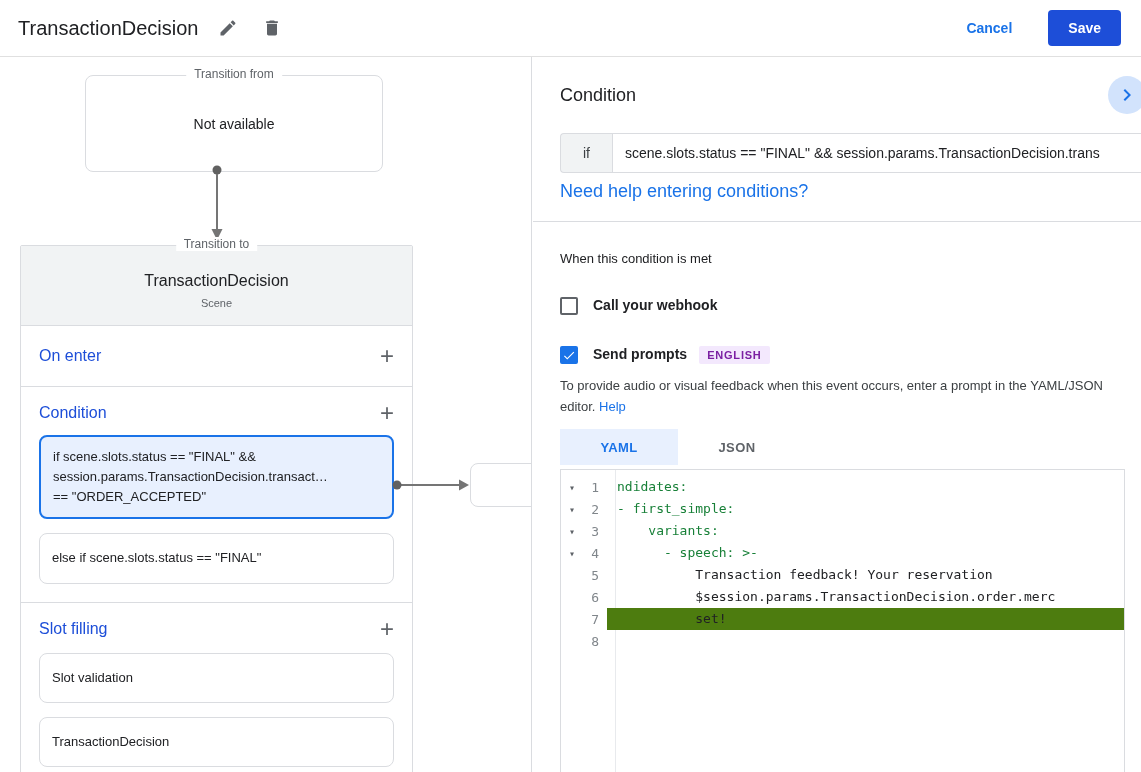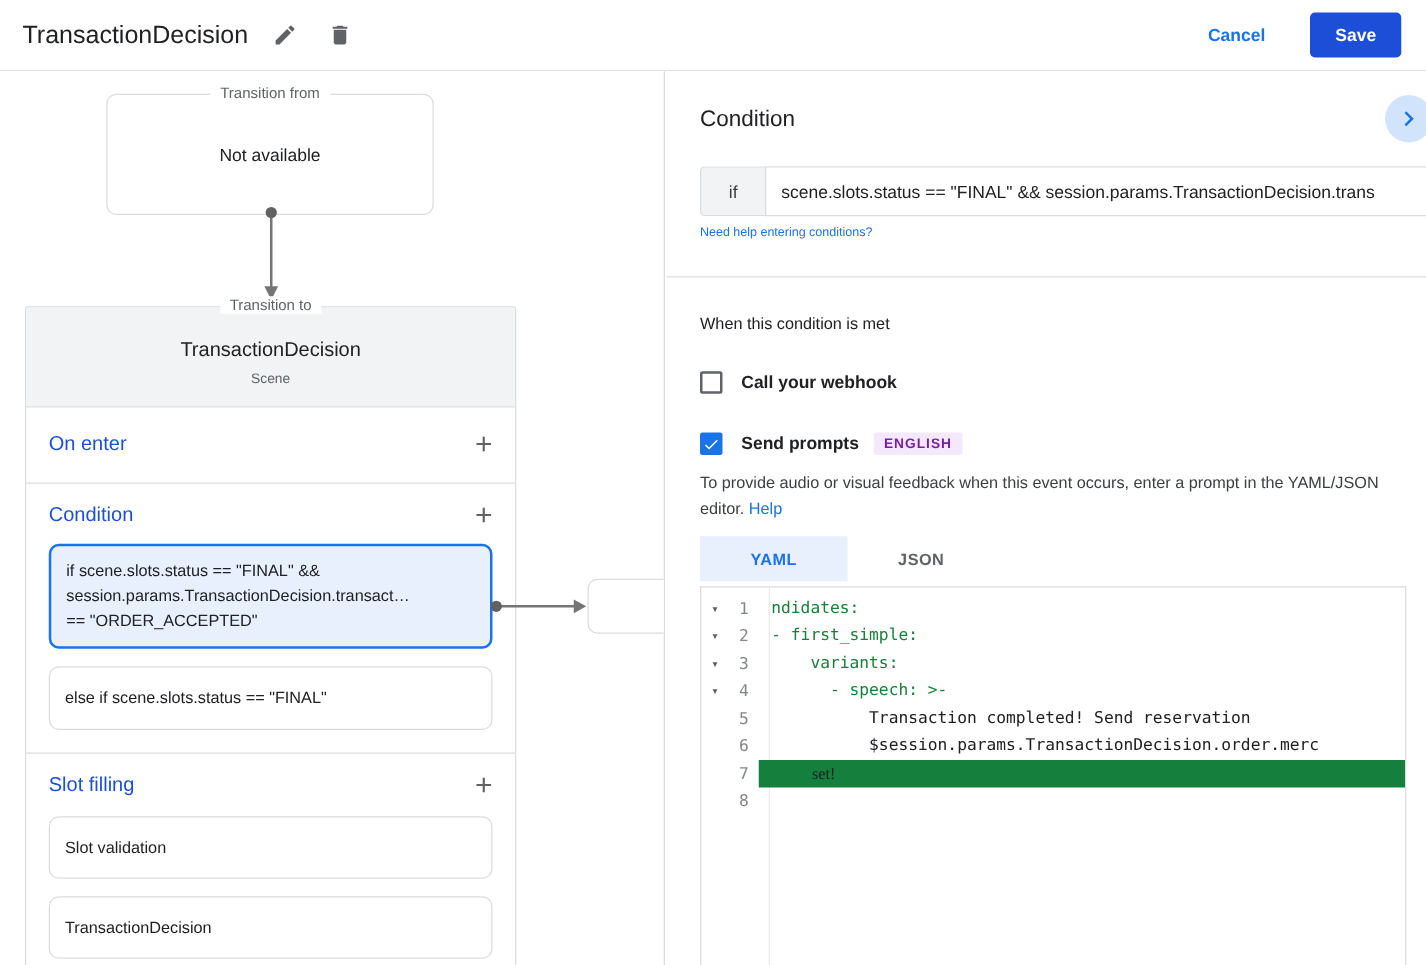--- a/index.html
+++ b/index.html
@@ -22,21 +22,21 @@
 
   
   .main { position:absolute; top:57px; left:0; right:0; bottom:0; }
   .canvas { position:absolute; left:0; top:0; width:532px; height:100%;
     border-right:1px solid #dadce0; overflow:hidden; background:#fff; }
   .panel { position:absolute; left:533px; top:0; right:0; height:100%; overflow:hidden; background:#fff; }
 
   
   .node-tag { position:absolute; top:-9px; left:50%; transform:translateX(-50%); background:#fff;
     padding:0 8px; font-size:12px; color:#5f6368; white-space:nowrap; }
-  .tfrom { position:absolute; left:85px; top:18px; width:262px; height:97px;
+  .tfrom { position:absolute; left:85px; top:18px; width:298px; height:97px;
     border:1px solid #dadce0; border-radius:8px; display:flex; align-items:center;
     justify-content:center; font-size:14px; color:#202124; background:#fff; }
   .down-arrow { position:absolute; left:207px; top:108px; }
   .tto { position:absolute; left:20px; top:188px; width:393px; min-height:600px;
     border:1px solid #dadce0; border-radius:2px; background:#fff; }
   .tto-header { background:#f1f3f4; text-align:center; padding:26px 0 16px; border-radius:2px 2px 0 0; }
   .tto-title { font-size:16px; color:#202124; margin-bottom:7px; }
   .tto-sub { font-size:11px; color:#5f6368; }
   .tto-row { display:flex; align-items:center; justify-content:space-between;
     padding:20px 18px; border-top:1px solid #dadce0; cursor:pointer; }
@@ -56,21 +56,21 @@
   .panel-title { position:absolute; left:27px; top:28px; font-size:18px; font-weight:400; color:#202124; }
   .collapse-btn { position:absolute; left:575px; top:19px; width:38px; height:38px; border-radius:50%;
     border:none; background:#d2e3fc; display:flex; align-items:center; justify-content:center; cursor:pointer; }
   .collapse-btn svg { width:24px; height:24px; fill:#1a73e8; }
   .cond-input-row { position:absolute; left:27px; top:76px; right:-2px; height:40px; display:flex; }
   .if-chip { width:52px; background:#f1f3f4; border:1px solid #dadce0; border-right:none;
     border-radius:4px 0 0 4px; display:flex; align-items:center; justify-content:center;
     font-size:14px; color:#3c4043; flex:none; }
   .cond-input { flex:1; border:1px solid #dadce0; border-radius:0; padding:0 12px; font-size:14px;
     color:#202124; font-family:inherit; outline:none; height:40px; background:#fff; }
-  .help-link { position:absolute; left:27px; top:124px; font-size:10px; color:#1a73e8;
+  .help-link { position:absolute; left:27px; top:124px; font-size:18px; color:#1a73e8;
     text-decoration:none; cursor:pointer; }
   .panel-divider { position:absolute; left:0; right:0; top:164px; height:1px; background:#dadce0; }
   .when-title { position:absolute; left:27px; top:194px; font-size:13px; font-weight:400; color:#202124; }
   .check-row { position:absolute; left:27px; display:flex; align-items:flex-start; }
   .row-webhook { top:240px; }
   .row-prompts { top:289px; }
   .checkbox { width:18px; height:18px; border:2px solid #5f6368; border-radius:2px; margin-right:15px;
     display:flex; align-items:center; justify-content:center; background:#fff; cursor:pointer; flex:none; }
   .checkbox.checked { background:#1a73e8; border-color:#1a73e8; }
   .checkbox.checked svg { width:15px; height:15px; fill:#fff; }
@@ -90,21 +90,21 @@
     border:1px solid #dadce0; border-bottom:none; background:#fff; overflow:hidden; padding-top:6px;
     font-family:"DejaVu Sans Mono","Liberation Mono",monospace; }
   .gutter-line { position:absolute; left:54px; top:0; bottom:0; width:1px; background:#e8eaed; }
   .ed-row { display:flex; height:22px; align-items:center; position:relative; }
   .ed-fold { width:22px; text-align:center; font-size:10px; color:#5f6368; cursor:pointer; flex:none; }
   .ed-num { width:24px; text-align:right; padding-right:8px; font-size:13px; color:#80868b; flex:none; }
   .ed-code { flex:1; padding-left:10px; font-size:13px; white-space:pre; height:22px; line-height:22px;
     overflow:hidden; cursor:text; }
   .key { color:#188038; }
   .txt { color:#202124; }
-  .hl { background:#15803d;font-family:Liberation Serif, serif; }
+  .hl { background:#4d7c0f; }
 </style>
 </head>
 <body>
 
 <div class="appbar">
   <span class="appbar-title">TransactionDecision</span>
   <button class="icon-btn">
     <svg viewBox="0 0 24 24">
         <path d="M3 17.25V21h3.75L17.81 9.94l-3.75-3.75L3 17.25zM20.71 7.04c.39-.39.39-1.02 0-1.41l-2.34-2.34c-.39-.39-1.02-.39-1.41 0l-1.83 1.83 3.75 3.75 1.83-1.83z"></path>
       </svg>
@@ -243,21 +243,21 @@
         <span class="ed-code key">    variants:</span>
       </div>
       <div class="ed-row">
         <span class="ed-fold">▾</span>
         <span class="ed-num">4</span>
         <span class="ed-code key">      - speech: &gt;-</span>
       </div>
       <div class="ed-row">
         <span class="ed-fold"></span>
         <span class="ed-num">5</span>
-        <span class="ed-code txt">          Transaction completed! Send reservation</span>
+        <span class="ed-code txt">          Transaction feedback! Your reservation</span>
       </div>
       <div class="ed-row">
         <span class="ed-fold"></span>
         <span class="ed-num">6</span>
         <span class="ed-code txt">          $session.params.TransactionDecision.order.merc</span>
       </div>
       <div class="ed-row">
         <span class="ed-fold"></span>
         <span class="ed-num">7</span>
         <span class="ed-code txt hl">          set!</span>

